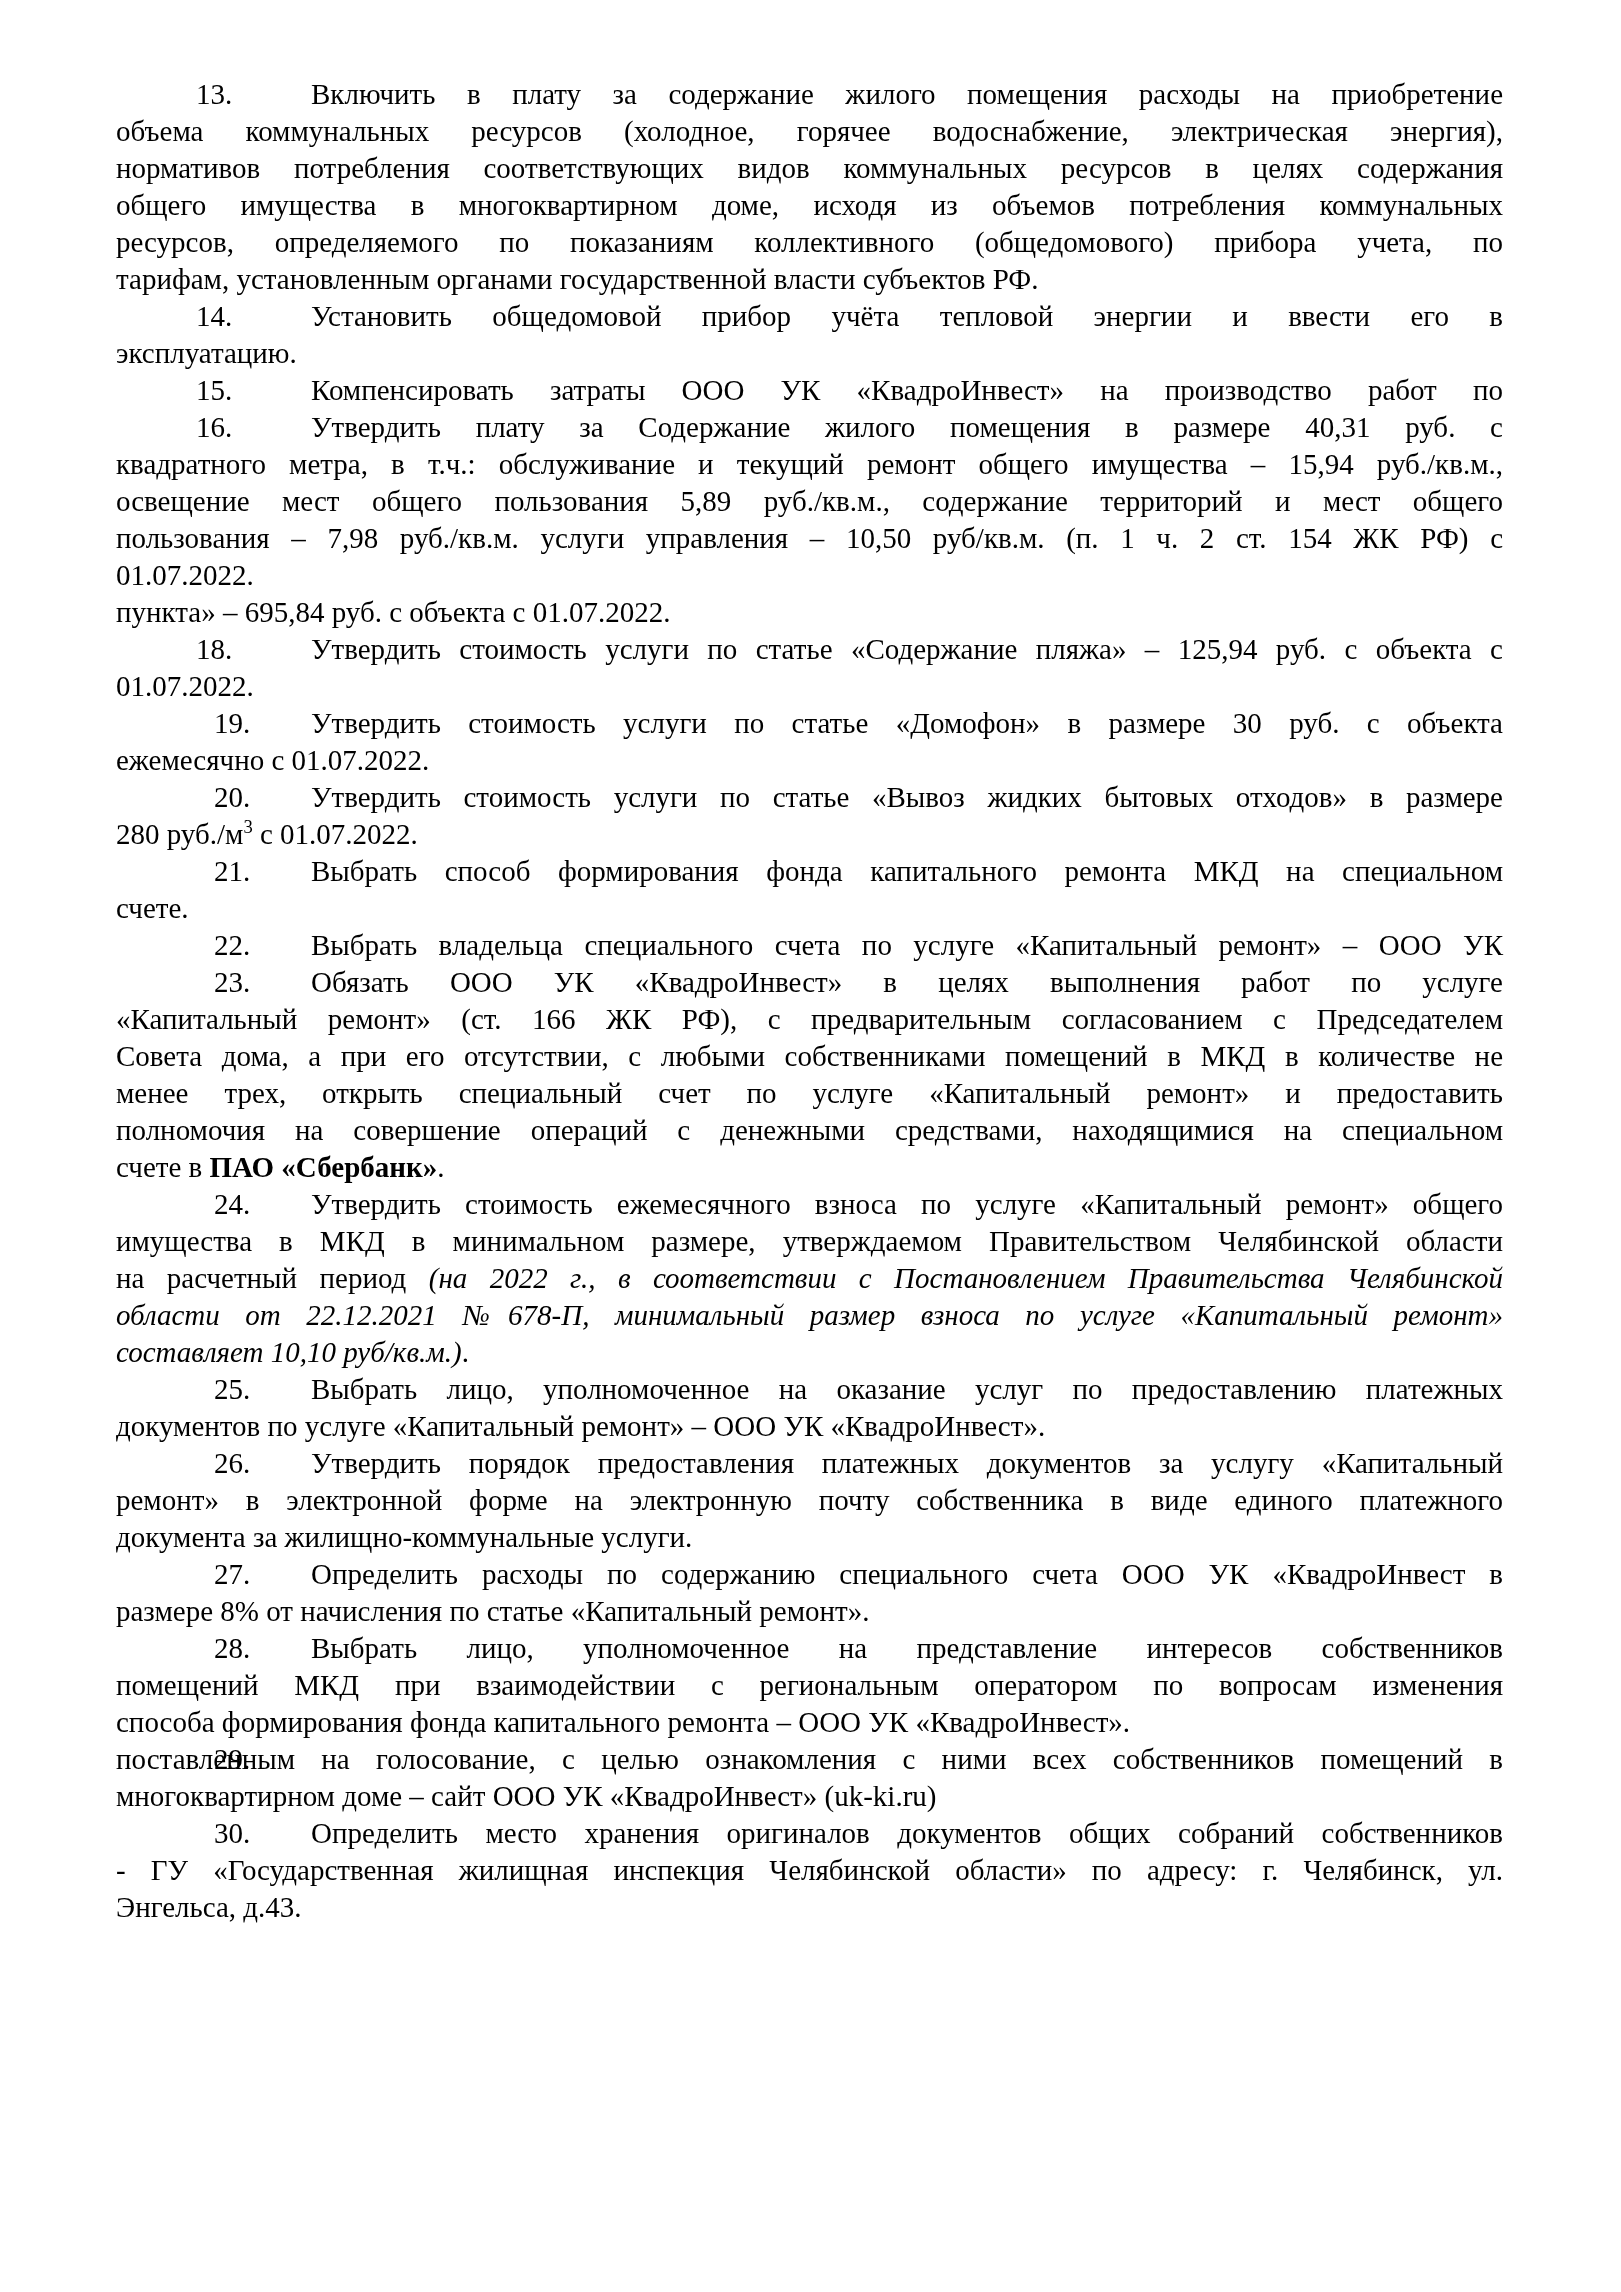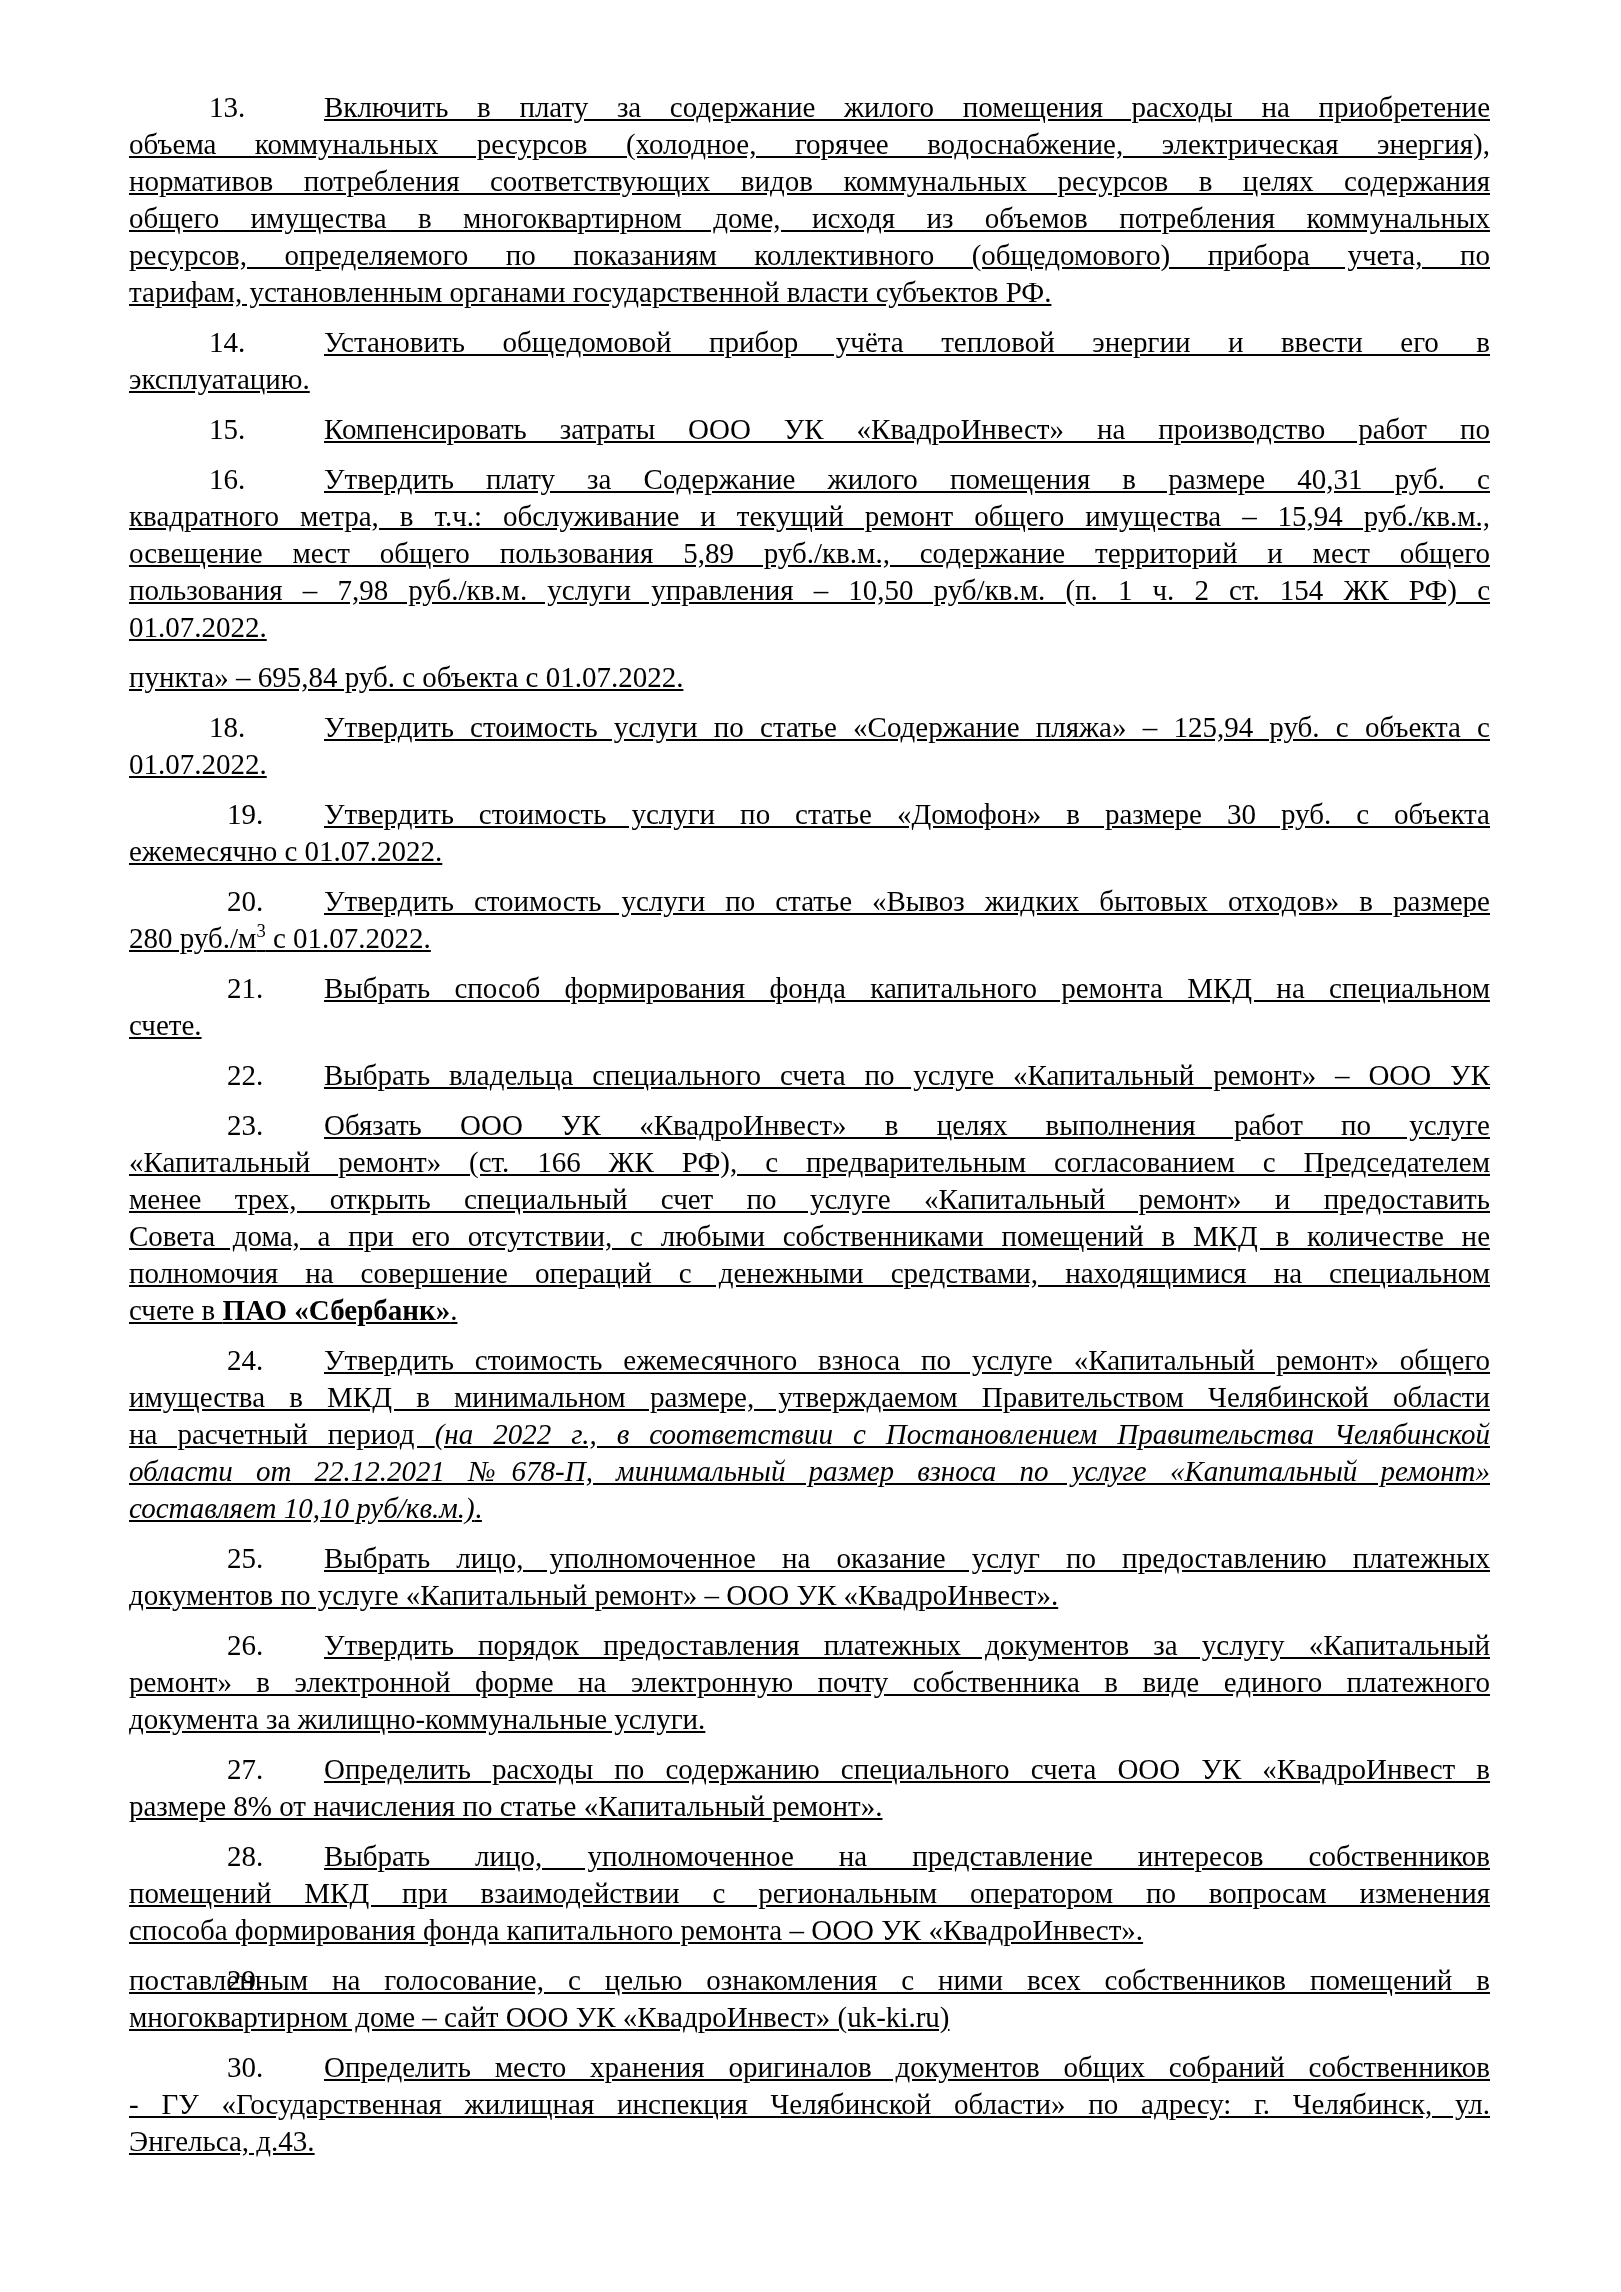--- a/index.html
+++ b/index.html
@@ -7,21 +7,21 @@
   .page {
     position: absolute;
     left: 116px;
     top: 76px;
     width: 1387px;
     font-family: "Liberation Serif", "DejaVu Serif", serif;
     font-size: 29px;
     line-height: 37px;
     color: #000000;
   }
-  .para { margin: 13px; padding: 0; text-decoration: underline; }
+  .para { margin: 0; padding: 0; }
   .line {
     display: block;
     text-align: justify;
     text-align-last: justify;
     white-space: normal;
     position: relative;
   }
   .line.last { text-align-last: left; }
   .line.first { padding-left: 195px; }
   .num {
@@ -79,22 +79,22 @@
     <div class="para">
       <span class="line first"><span class="num ind-b">21.</span><span>Выбрать способ формирования фонда капитального ремонта МКД на специальном</span></span>
       <span class="line last"><span>счете.</span></span>
     </div>
     <div class="para">
       <span class="line first"><span class="num ind-b">22.</span><span>Выбрать владельца специального счета по услуге «Капитальный ремонт» – ООО УК</span></span>
     </div>
     <div class="para">
       <span class="line first"><span class="num ind-b">23.</span><span>Обязать ООО УК «КвадроИнвест» в целях выполнения работ по услуге</span></span>
       <span class="line"><span>«Капитальный ремонт» (ст. 166 ЖК РФ), с предварительным согласованием с Председателем</span></span>
+      <span class="line"><span>Совета дома, а при его отсутствии, с любыми собственниками помещений в МКД в количестве не</span></span>
       <span class="line"><span>менее трех, открыть специальный счет по услуге «Капитальный ремонт» и предоставить</span></span>
-      <span class="line"><span>Совета дома, а при его отсутствии, с любыми собственниками помещений в МКД в количестве не</span></span>
       <span class="line"><span>полномочия на совершение операций с денежными средствами, находящимися на специальном</span></span>
       <span class="line last"><span>счете в </span><span class="b">ПАО «Сбербанк»</span><span>.</span></span>
     </div>
     <div class="para">
       <span class="line first"><span class="num ind-b">24.</span><span>Утвердить стоимость ежемесячного взноса по услуге «Капитальный ремонт» общего</span></span>
       <span class="line"><span>имущества в МКД в минимальном размере, утверждаемом Правительством Челябинской области</span></span>
       <span class="line"><span>на расчетный период </span><span class="i">(на 2022 г., в соответствии с Постановлением Правительства Челябинской</span></span>
       <span class="line"><span class="i">области от 22.12.2021 №678-П, минимальный размер взноса по услуге «Капитальный ремонт»</span></span>
       <span class="line last"><span class="i">составляет 10,10 руб/кв.м.)</span><span>.</span></span>
     </div>

